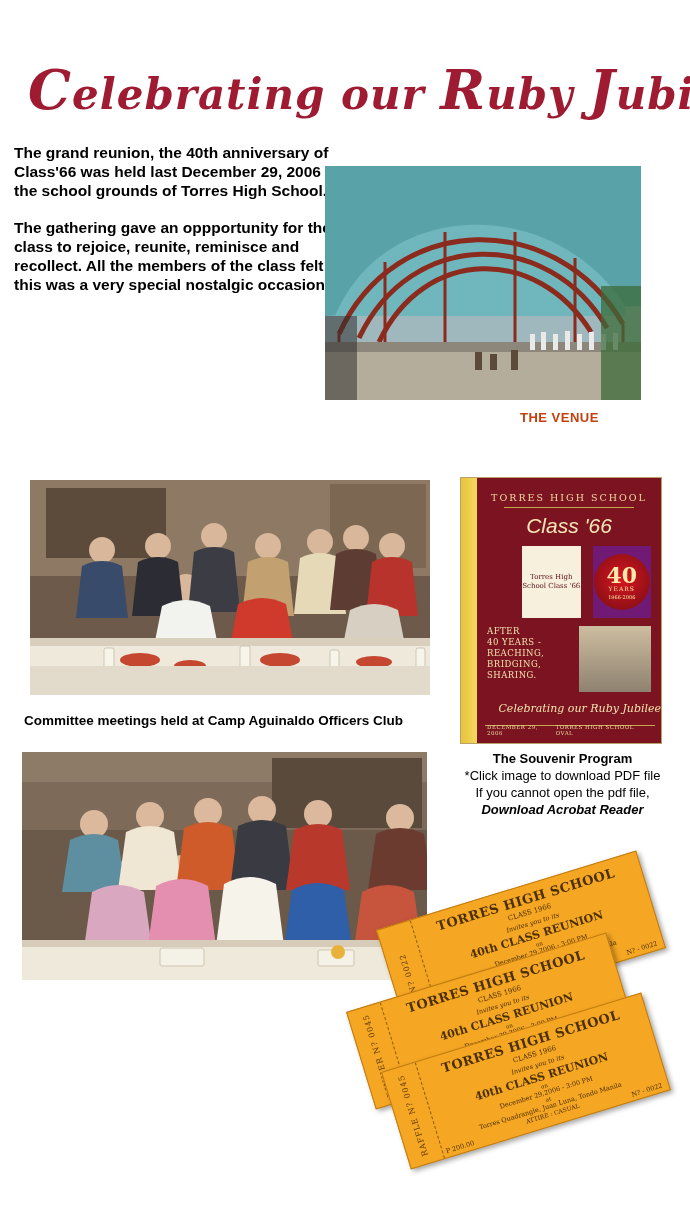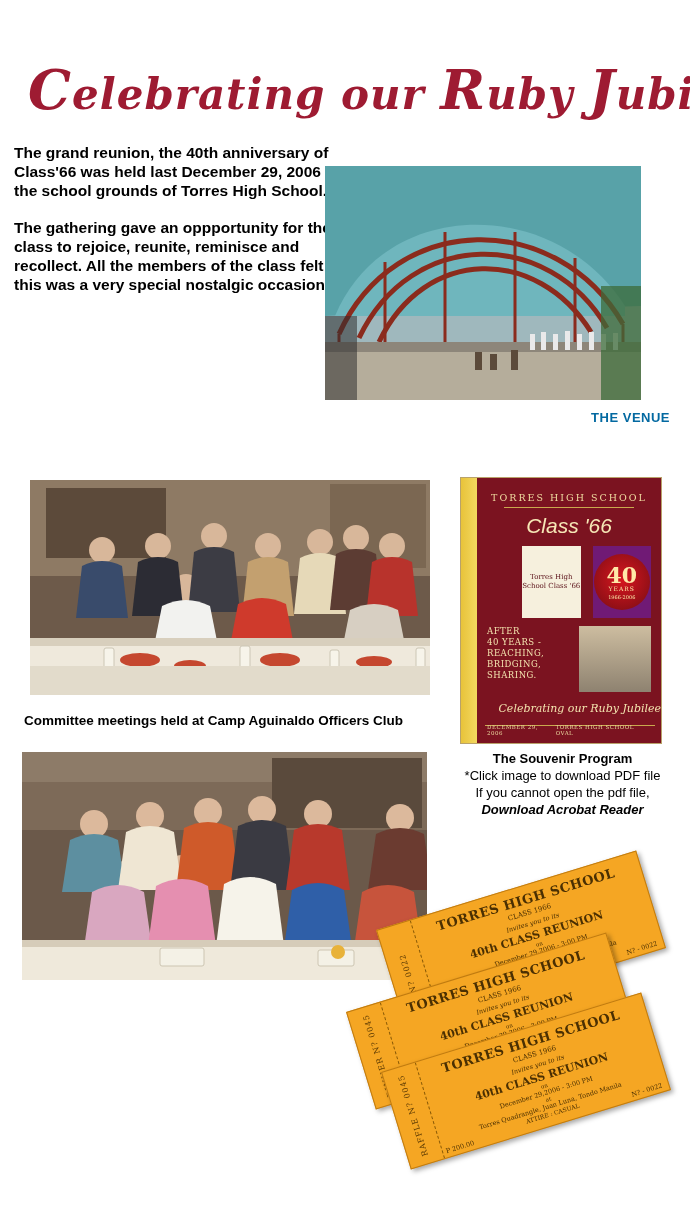--- a/index.html
+++ b/index.html
@@ -64,22 +64,21 @@
     background: #7fa7b5;
   }
   .venue-caption {
     position: absolute;
     left: 520px;
     top: 410px;
     width: 150px;
     font-size: 13px;
     font-weight: bold;
     letter-spacing: 0.5px;
-    color: #0369a1;
-    text-align: right;
+    color: #c2410c;
   }
 
   
   .photo-committee {
     position: absolute;
     left: 30px;
     top: 480px;
     width: 400px;
     height: 215px;
     overflow: hidden;

